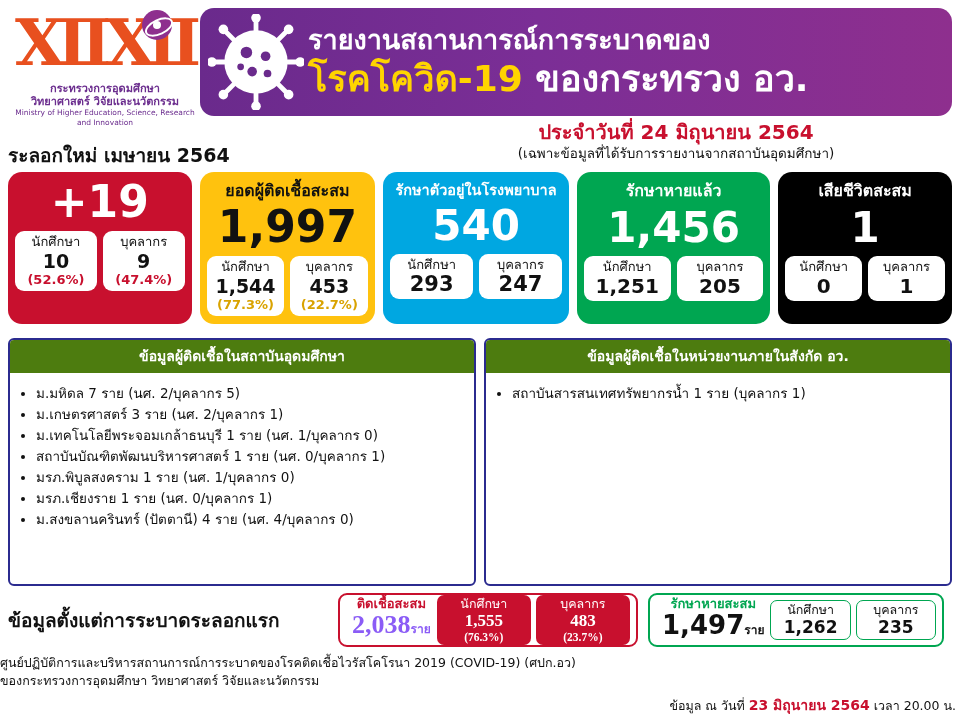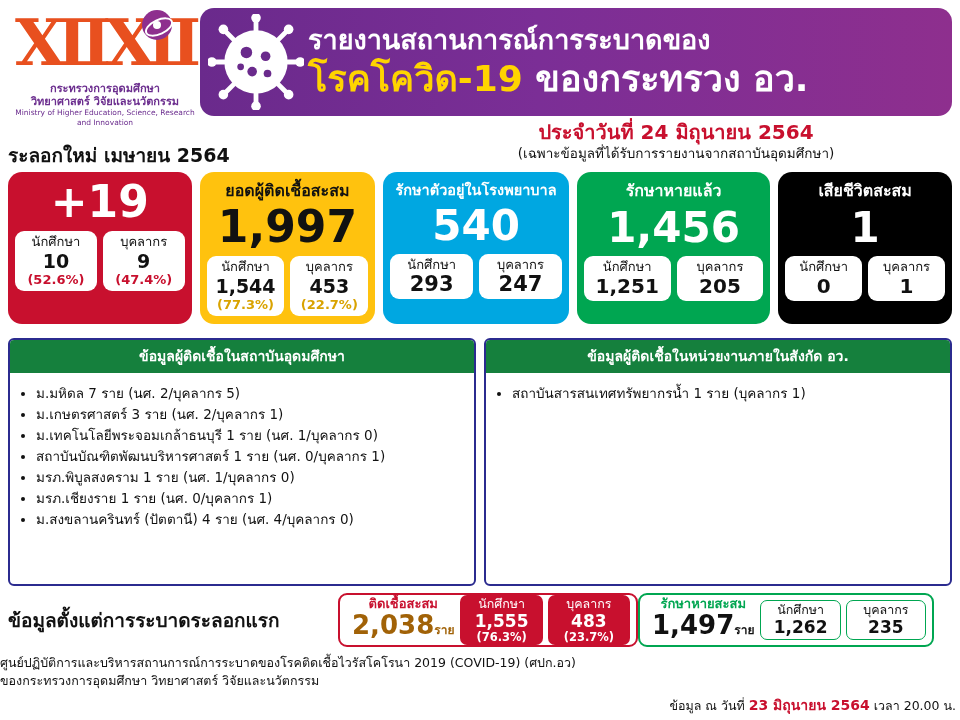--- a/index.html
+++ b/index.html
@@ -97,31 +97,31 @@
 
   .card-death { width:176px; background:#000; }
   .card-death .title { color:#fff; font-size:16px; }
   .card-death .bignum { color:#fff; font-size:42px; margin-top:4px;}
   .card-death .subbox .val { font-size:20px; }
 
   
   .panels { position:absolute; left:8px; top:338px; width:944px; height:248px; display:flex; gap:8px;}
   .panel { flex:1; border:2px solid #2b2b8f; border-radius:6px; background:#fff; overflow:hidden;}
   .panel h3 {
-    margin:0; background:#15803d; color:#fff; font-size:14px; font-weight:bold;
+    margin:0; background:#4d7c0f; color:#fff; font-size:14px; font-weight:bold;
     text-align:center; padding:5px 0 6px;
   }
   .panel ul { margin:10px 0 0 0; padding:0 10px 0 26px; }
   .panel li { font-size:13.5px; line-height:21px; color:#111; }
 
   
   .bottom { position:absolute; left:8px; top:592px; width:944px; height:56px; display:flex; align-items:center;}
   .bottom-label { font-size:19px; font-weight:bold; color:#111; width:330px; }
   .bbox { border-radius:9px; height:54px; display:flex; align-items:center; padding:0 6px; }
-  .bbox-red { border:2px solid #c8102e; width:300px; }
+  .bbox-red { border:2px solid #c8102e; width:300px; margin-right:10px;font-family:Liberation Serif, serif;}
   .bbox-green { border:2px solid #00a651; width:296px; }
   .bb-head { text-align:center; padding:0 6px;}
   .bb-head .t { font-size:13px; font-weight:bold; line-height:14px;}
   .bb-head .n { font-size:26px; font-weight:bold; line-height:28px;}
   .bb-head .u { font-size:12px; }
   .bb-sub { display:flex; gap:5px; flex:1; }
   .bb-cell { border-radius:7px; text-align:center; padding:2px 4px; flex:1; }
   .bb-cell .l { font-size:12.5px; line-height:14px;}
   .bb-cell .v { font-size:17px; font-weight:bold; }
   .bb-cell .p { font-size:11.5px; font-weight:bold; line-height:12px;}
@@ -300,21 +300,21 @@
       </ul>
     </div>
   </div>
 
   <div class="bottom">
     <div class="bottom-label">ข้อมูลตั้งแต่การระบาดระลอกแรก</div>
 
     <div class="bbox bbox-red">
       <div class="bb-head">
         <div class="t" style="color:#c8102e">ติดเชื้อสะสม</div>
-        <div class="n" style="color:#a16207"><span>2,038</span><span class="u">ราย</span></div>
+        <div class="n" style="color:#8b5cf6"><span>2,038</span><span class="u">ราย</span></div>
       </div>
       <div class="bb-sub">
         <div class="bb-cell red-cell">
           <div class="l">นักศึกษา</div>
           <div class="v">1,555</div>
           <div class="p">(76.3%)</div>
         </div>
         <div class="bb-cell red-cell">
           <div class="l">บุคลากร</div>
           <div class="v">483</div>

